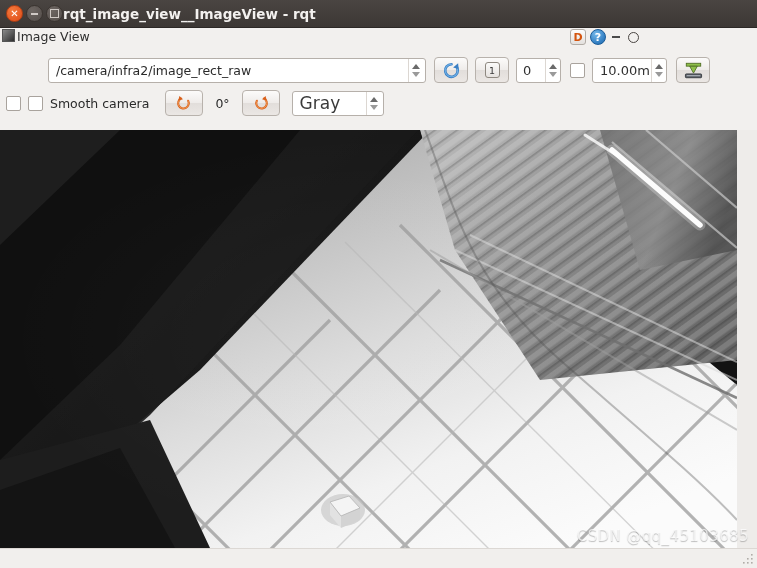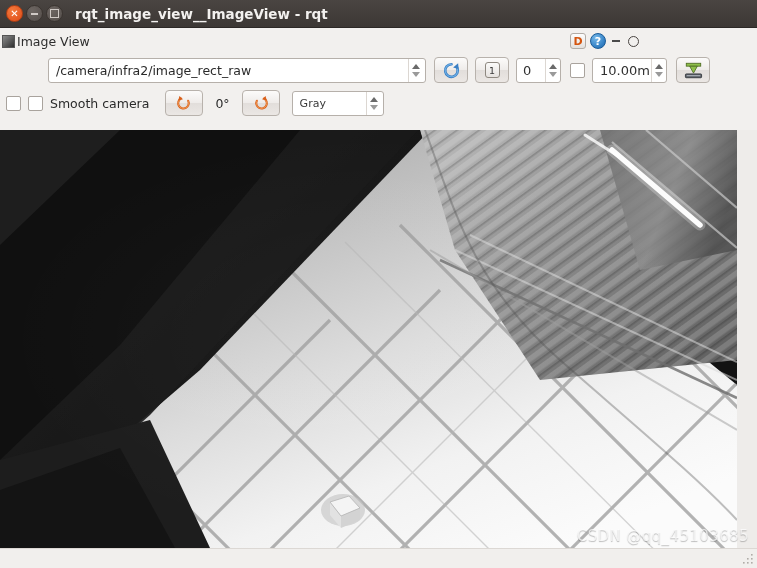--- a/index.html
+++ b/index.html
@@ -34,33 +34,32 @@
     color: #3a3330;
     box-sizing: border-box;
   }
   .wbtn.close  { background: radial-gradient(circle at 35% 30%, #f4793c, #de4c18); color:#fff; border:1px solid #b33e12; }
   .wbtn.min    { background: radial-gradient(circle at 35% 30%, #6d6662, #534d4a); color:#cfc9c5; border:1px solid #3a3430; }
   .wbtn.max    { background: radial-gradient(circle at 35% 30%, #6d6662, #534d4a); color:#cfc9c5; border:1px solid #3a3430; }
   .wbtn .glyph-x { font-size: 10px; font-weight: bold; }
   .wbtn .glyph-dash { display:block; width:7px; height:2px; background:#cfc9c5; }
   .wbtn .glyph-sq { display:block; width:7px; height:7px; border:1px solid #cfc9c5; }
   .wtitle {
-    margin-left: 12px;
     color: #f3f1ef;
     font-size: 13.5px;
     font-weight: bold;
     font-family: "DejaVu Sans", sans-serif;
     white-space: nowrap;
   }
 
   
   .dockheader {
     position: absolute; left: 0; top: 29px;
     width: 647px; height: 24px;
-    display: flex; align-items: center;
+    display: flex; align-items: flex-start;
     box-sizing: border-box;
   }
   .dock-icon {
     width: 13px; height: 13px;
     margin-left: 2px;
     background: linear-gradient(135deg, #8a8a8a 0%, #5a5a5a 55%, #2e2e2e 100%);
     border: 1px solid #555;
     box-sizing: border-box;
   }
   .dock-title {
@@ -209,21 +208,21 @@
     white-space: nowrap;
   }
   .chk-label { font-size: 12.5px; color: #2b2b2b; margin-right: 16px; white-space: nowrap; }
   .rotbtn { width: 38px; height: 26px; margin-right: 0; }
   .deg {
     font-size: 12.5px; color: #2b2b2b;
     margin: 0 12px; white-space: nowrap;
   }
   .ico-rot { width: 16px; height: 16px; display:block; }
   .gray-combo { width: 92px; margin-left: 12px; }
-  .gray-combo .ctext { font-size: 11px; color: #3a3a3a; }
+  .gray-combo .ctext { font-size: 17px; color: #3a3a3a; }
 
   
   .viewport {
     position: absolute;
     left: 0; top: 130px;
     width: 757px; height: 418px;
     background: #eeecea;
     overflow: hidden;
   }
   .imgstage {

